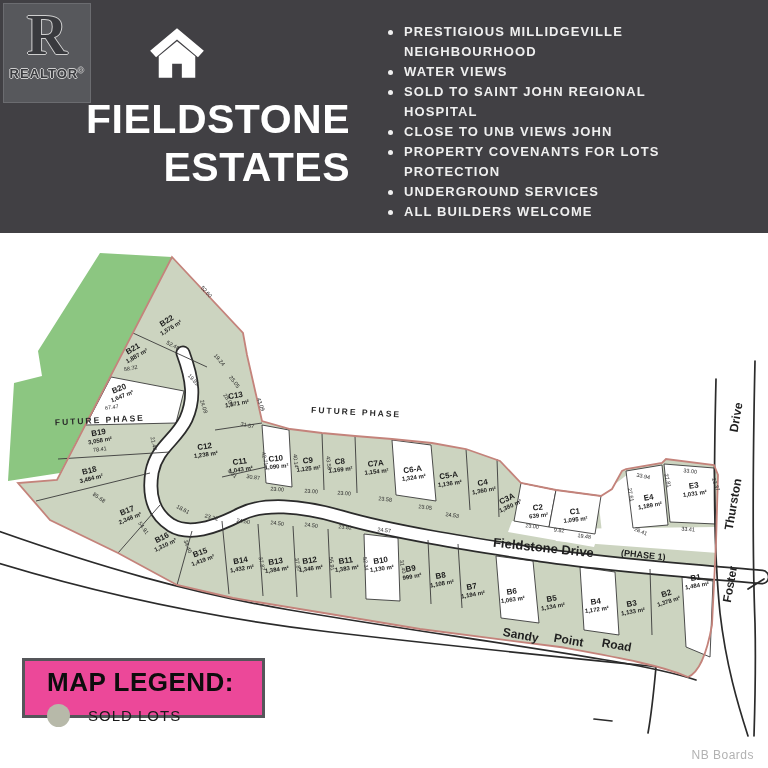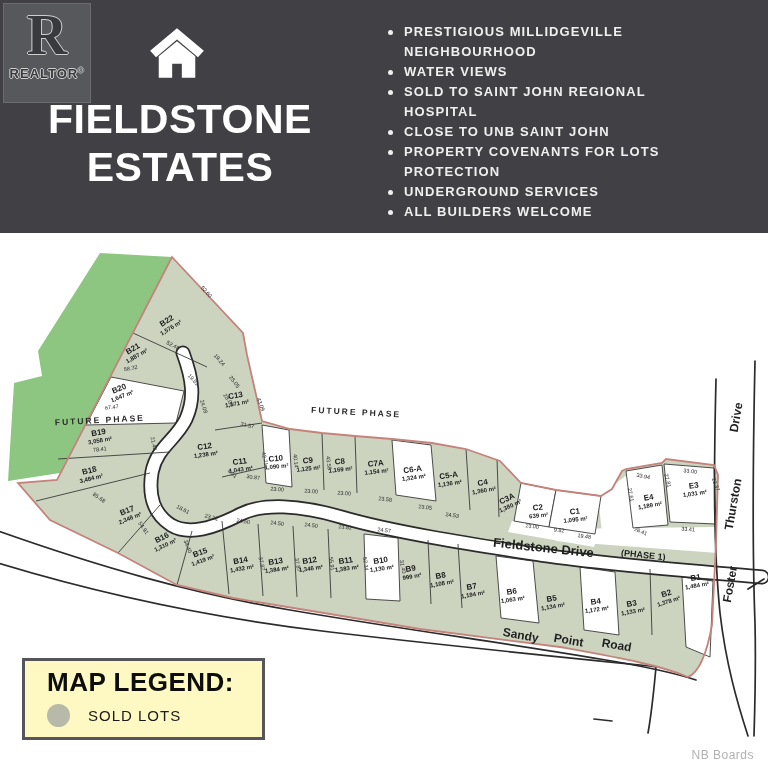--- a/index.html
+++ b/index.html
@@ -8,31 +8,31 @@
   
   #header{position:absolute;left:0;top:0;width:768px;height:233px;background:#414044;}
   #logo{position:absolute;left:3px;top:3px;width:88px;height:100px;background:#57585c;
     border:1px solid #6b6c70;box-sizing:border-box;text-align:center;}
   #logo .r{font-family:"Liberation Serif",serif;font-weight:bold;font-size:56px;line-height:62px;
     color:#393a3e;text-shadow:1px 0 #cfcfcf,-1px 0 #cfcfcf,0 1px #cfcfcf,0 -1px #cfcfcf;}
   #logo .word{font-size:13px;font-weight:bold;letter-spacing:1px;color:#393a3e;
     text-shadow:1px 0 #cfcfcf,-1px 0 #cfcfcf,0 1px #cfcfcf,0 -1px #cfcfcf;}
   #logo .reg{font-size:7px;vertical-align:super;}
   #house{position:absolute;left:148px;top:24px;width:58px;height:58px;}
-  #title{position:absolute;left:10px;top:95px;width:340px;text-align:center;color:#ffffff;
+  #title{position:absolute;left:10px;top:95px;width:340px;text-align:right;color:#ffffff;
     font-weight:bold;font-size:41px;line-height:48px;letter-spacing:0.5px;}
   #features{position:absolute;left:384px;top:22px;width:338px;list-style:none;margin:0;padding:0;}
   #features li{position:relative;padding-left:20px;width:312px;color:#efefef;font-size:13px;
     letter-spacing:1.1px;line-height:20px;font-weight:bold;}
   #features li:before{content:"";position:absolute;left:4px;top:8px;width:5px;height:5px;
     border-radius:50%;background:#efefef;}
   
   #map{position:absolute;left:0;top:233px;width:768px;height:535px;background:#ffffff;}
   
-  #legend{position:absolute;left:22px;top:658px;width:243px;height:82px;background:#fef9c3;
+  #legend{position:absolute;left:22px;top:658px;width:243px;height:60px;background:#ec4899;
     border:3px solid #55565a;box-sizing:border-box;}
   #legend .lt{margin:6px 0 0 22px;font-size:26px;font-weight:bold;letter-spacing:0.5px;color:#0d0d0d;}
   #legend .row{display:flex;align-items:center;margin:6px 0 0 22px;text-align:center;}
   #legend .sw{width:23px;height:23px;border-radius:50%;background:#b7b9a9;margin-right:18px;}
   #legend .sl{font-size:15px;letter-spacing:1px;color:#1a1a1a;}
   
   #wm{position:absolute;right:14px;bottom:6px;font-size:12px;color:#b2b2b2;letter-spacing:0.5px;}
 </style>
 </head>
 <body>
@@ -51,21 +51,21 @@
       </svg>
     </div>
     <div id="title">
       <div>FIELDSTONE</div>
       <div>ESTATES</div>
     </div>
     <ul id="features">
         <li>PRESTIGIOUS MILLIDGEVILLE NEIGHBOURHOOD</li>
         <li>WATER VIEWS</li>
         <li>SOLD TO SAINT JOHN REGIONAL HOSPITAL</li>
-        <li>CLOSE TO UNB SAINT JOHN</li>
+        <li>CLOSE TO UNB VIEWS JOHN</li>
         <li>PROPERTY COVENANTS FOR LOTS PROTECTION</li>
         <li>UNDERGROUND SERVICES</li>
         <li>ALL BUILDERS WELCOME</li>
       </ul>
   </div>
 
   <div id="map"><svg width="768" height="535" viewBox="0 0 768 535">
         <polygon points="100,20 172,24 60,240 8,248 14,150 42,143 38,118" fill="#8cc681"></polygon>
         <path d="M172,24 L243,100 L247,122 L262,188 L290,196 L322,200 L355,203 L392,206 L432,210 L466,216 L500,228 L521,250 L556,257 L601,263 L612,256 L622,238 L626,236 L662,230 L666,226 L714,232 L718,242 L716,310 L712,392 C706,425 698,440 688,444 C660,432 620,425 560,414 L420,396 L330,381 L233,365 L177,352 L118,320 L50,287 L18,250 L57,247 Z" fill="#ccd4c0" stroke="none"></path>
         <polygon points="549,296 716,294 718,320 556,308" fill="#ffffff"></polygon>

